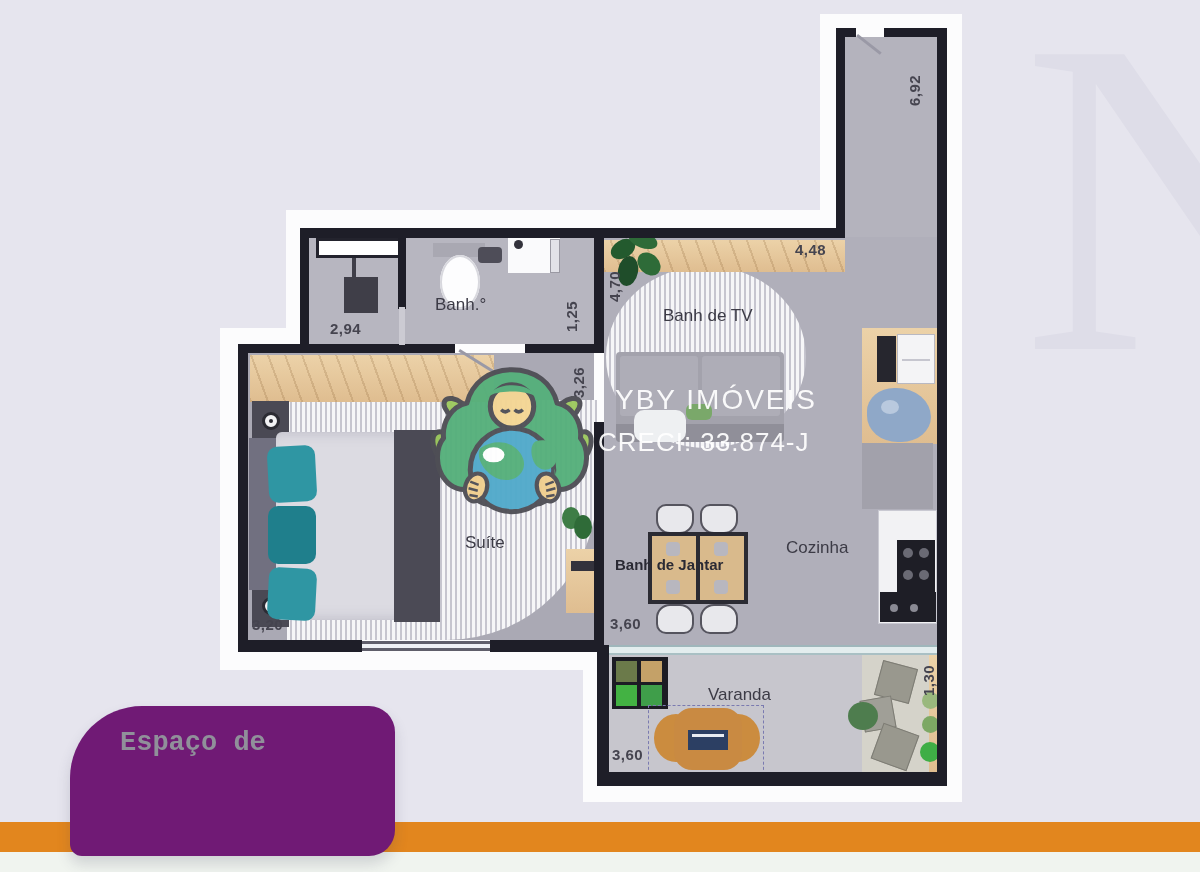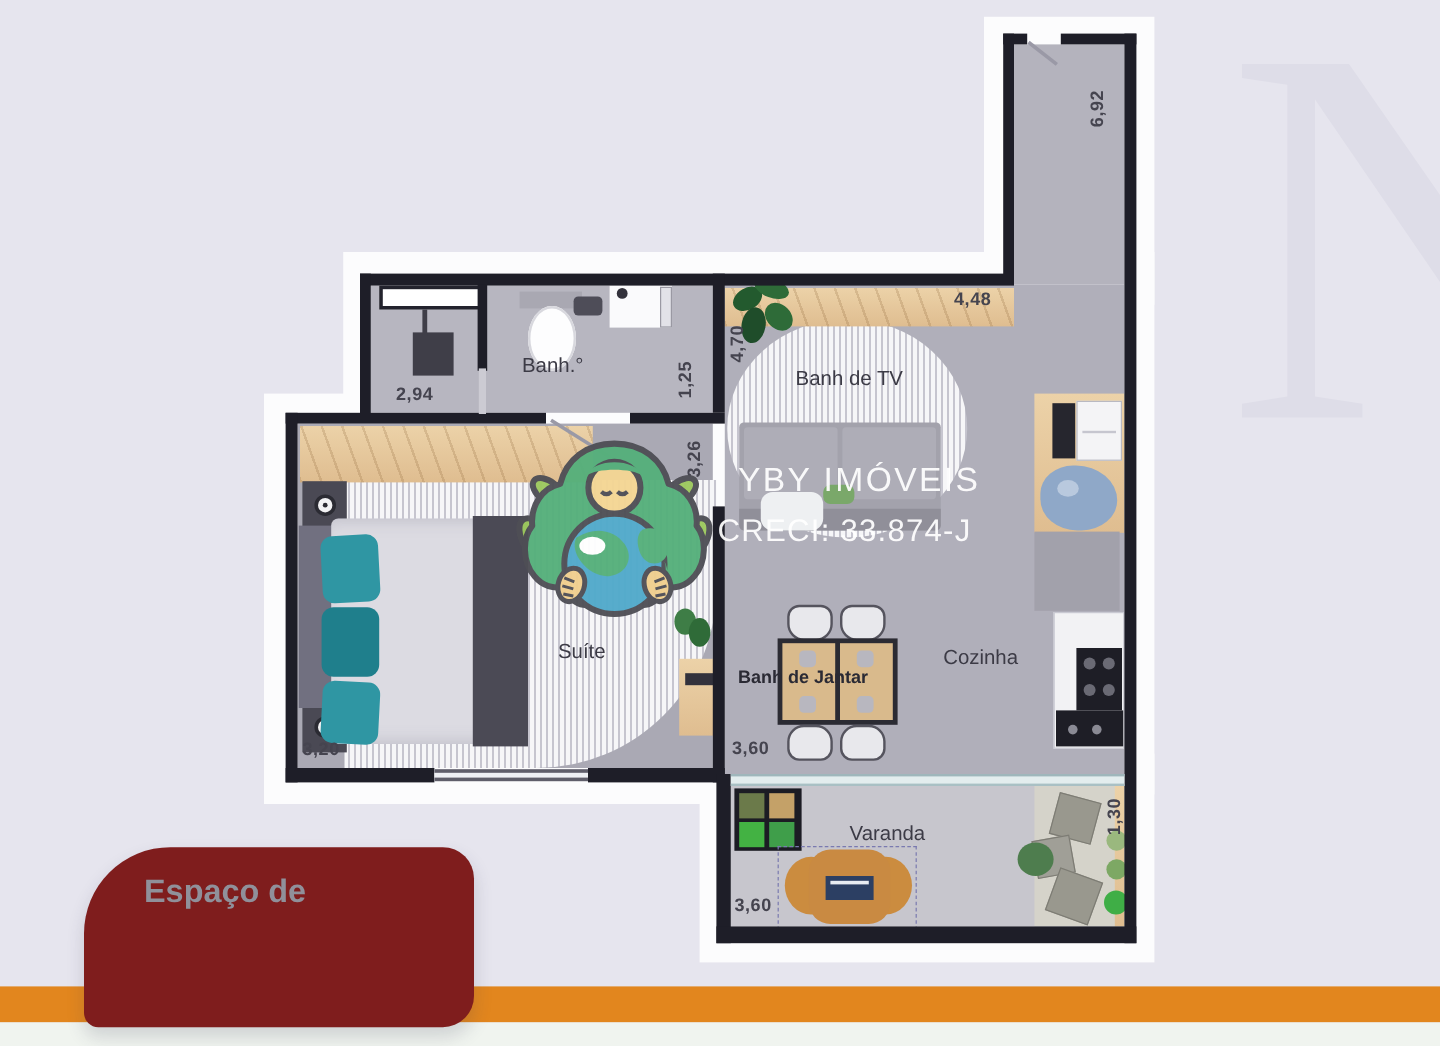--- a/index.html
+++ b/index.html
@@ -21,22 +21,22 @@
   .stripes{background-image:repeating-linear-gradient(90deg,#f6f6f8 0 3px,#c6c5cf 3px 5px);}
   .label{position:absolute;color:#3c3b46;font-size:17px;font-weight:500;z-index:40;white-space:nowrap;}
   .dim{position:absolute;color:#45444f;font-size:15px;font-weight:600;letter-spacing:.5px;z-index:40;white-space:nowrap;}
   .dim.v{transform:rotate(-90deg);transform-origin:left top;}
   .wm-text{position:absolute;color:rgba(255,255,255,.93);z-index:50;white-space:nowrap;}
   .brandname{font-size:28px;font-weight:400;letter-spacing:2px;padding-left:32px;}
   .creci{font-size:26px;font-weight:500;letter-spacing:1px;}
   .logo{position:absolute;z-index:50;opacity:.96;}
   .stripe-orange{position:absolute;left:0;top:822px;width:1200px;height:30px;z-index:55;}
   .bottom-band{position:absolute;left:0;top:852px;width:1200px;height:20px;background:#f0f4ef;z-index:55;}
-  .badge{position:absolute;left:70px;top:706px;width:325px;height:150px;background:#7f1d1d;
-         border-radius:72px 26px 26px 12px;box-shadow:0 8px 14px rgba(60,60,90,.18);z-index:60;}
+  .badge{position:absolute;left:70px;top:706px;width:325px;height:150px;background:#701a75;
+         border-radius:72px 26px 26px 12px;box-shadow:0 8px 14px rgba(60,60,90,.18);z-index:60;font-family:Liberation Mono, monospace;}
   .badge-prefix{position:absolute;left:50px;top:22px;color:#90909a;font-size:27px;font-weight:600;}
   .badge-area{position:absolute;left:44px;top:54px;font-size:58px;font-weight:700;line-height:1.1;}
   .lamp{position:absolute;width:18px;height:18px;border-radius:50%;background:#f2f2f4;border:3px solid #2b2b33;box-sizing:border-box;}
   .lamp::after{content:"";position:absolute;left:4px;top:4px;width:4px;height:4px;border-radius:50%;background:#2b2b33;}
   .pouf{position:absolute;background:#99988e;border:1px solid #7d7c74;}
   .plantdot{position:absolute;border-radius:50%;}
 </style>
 </head>
 <body>
 

